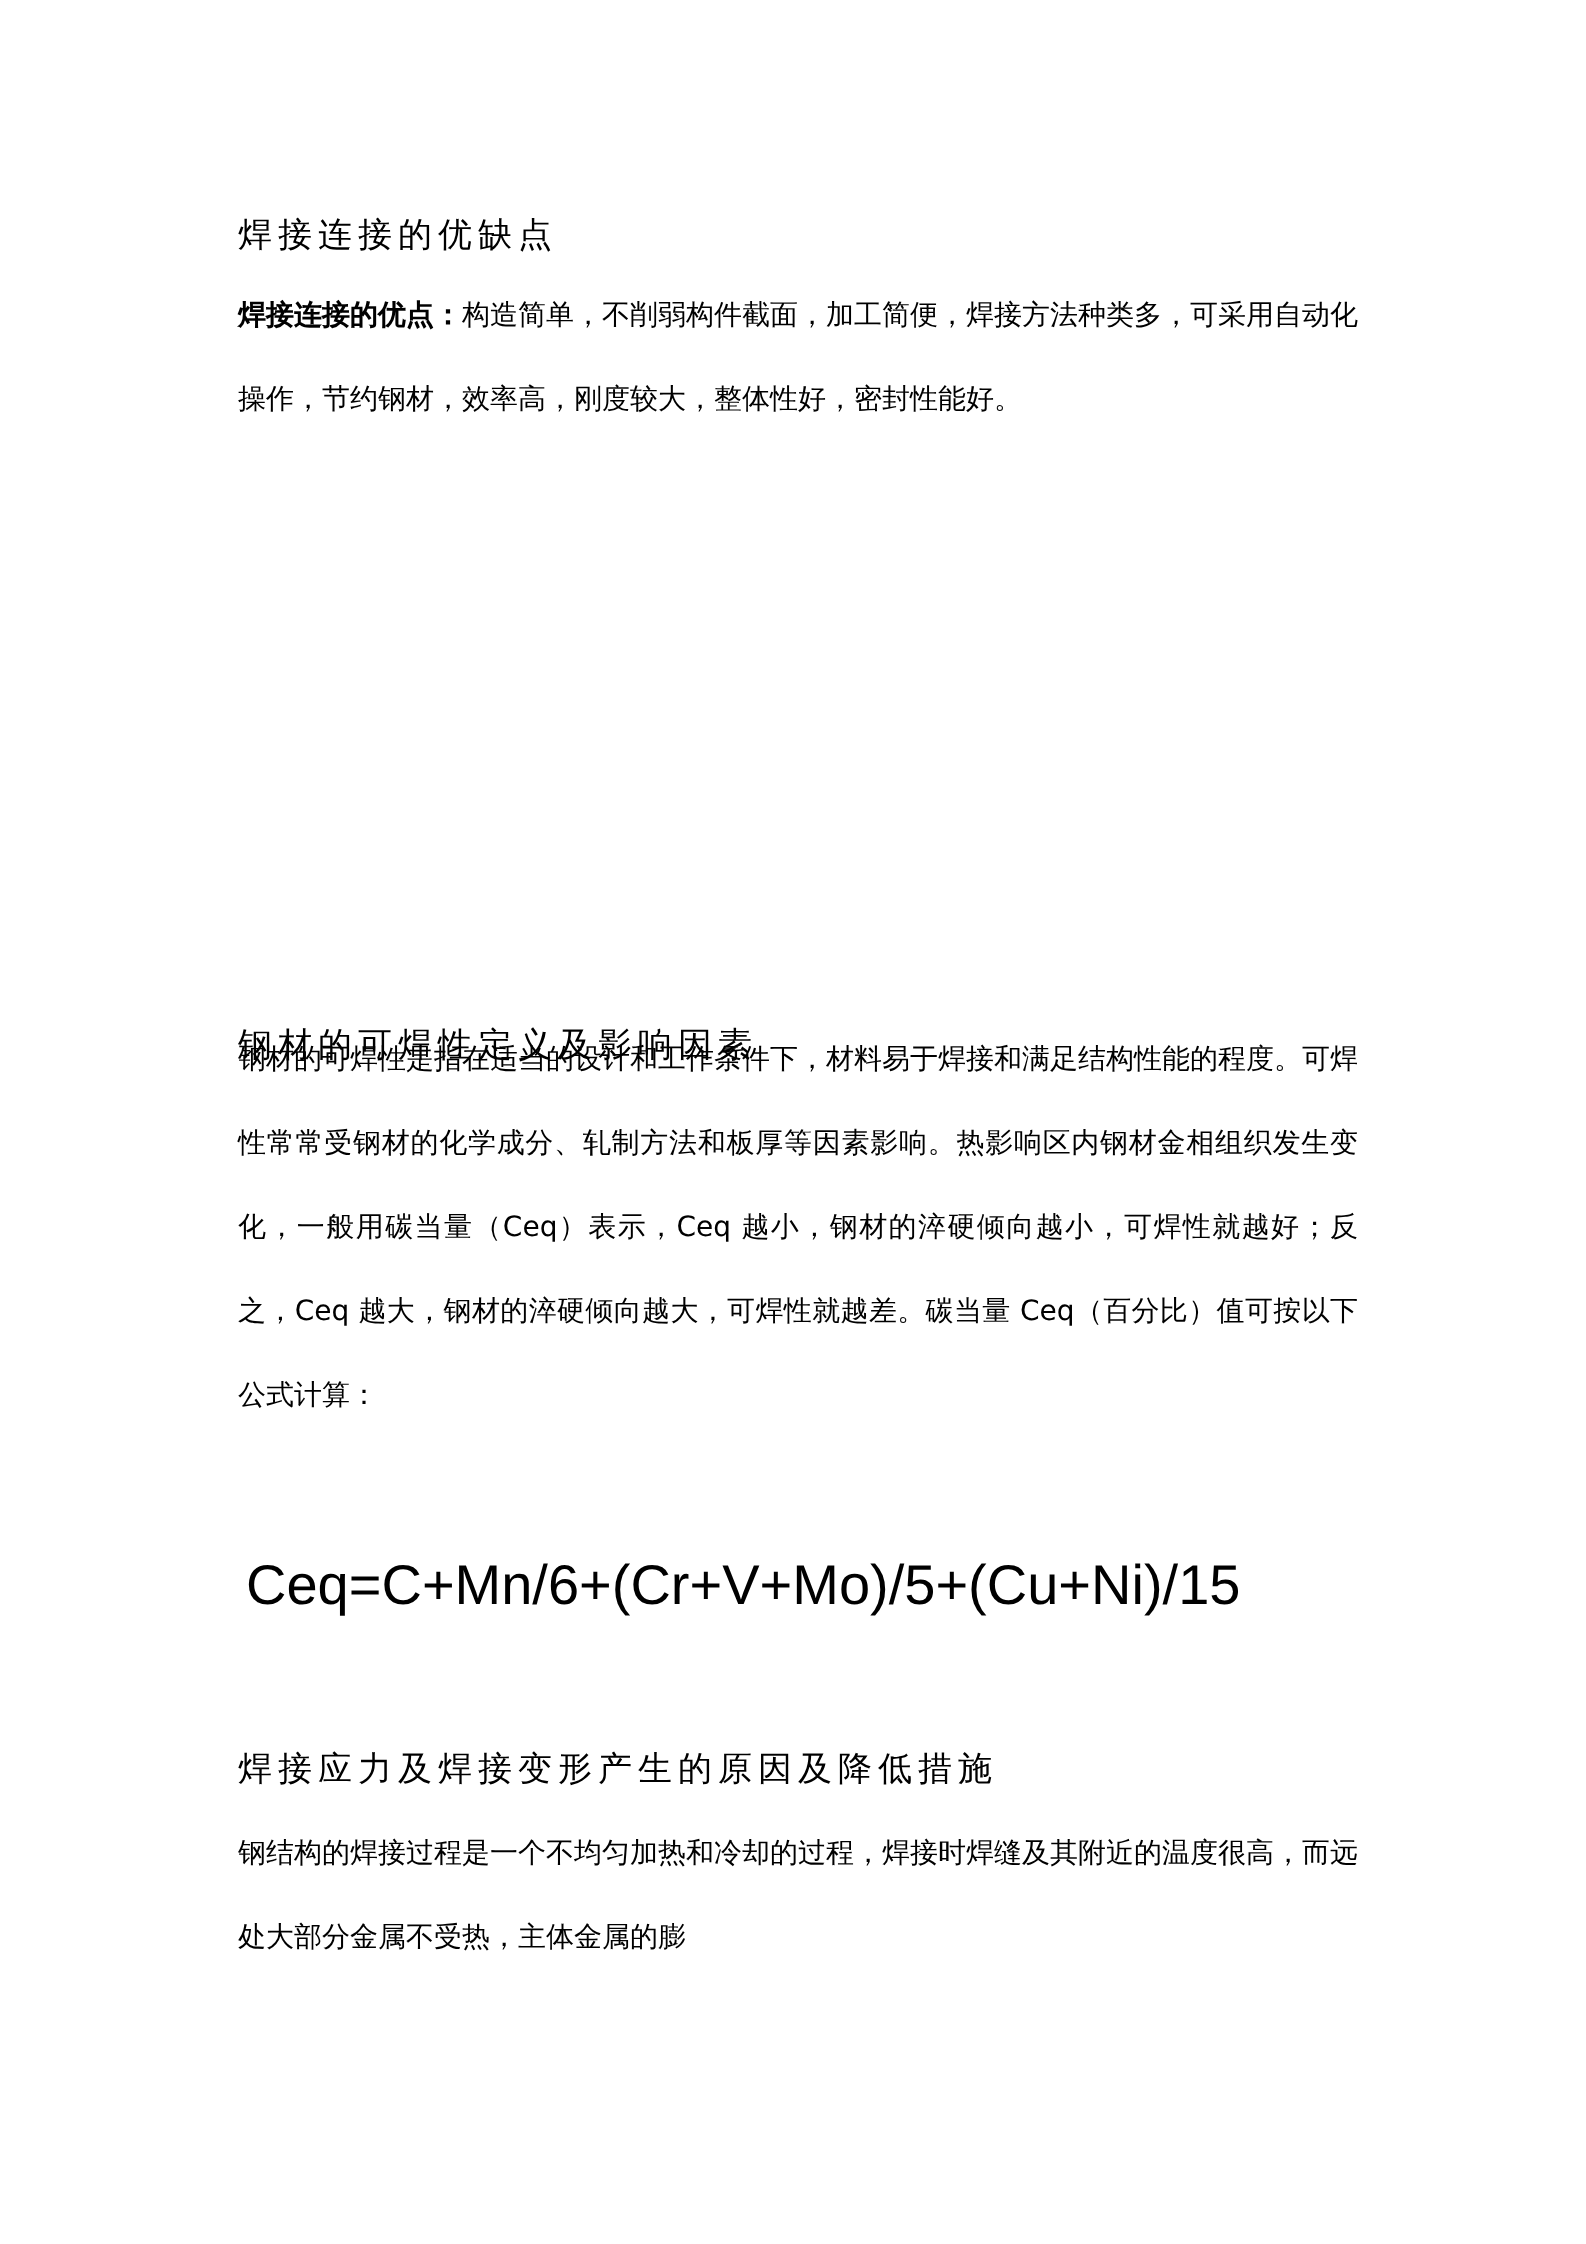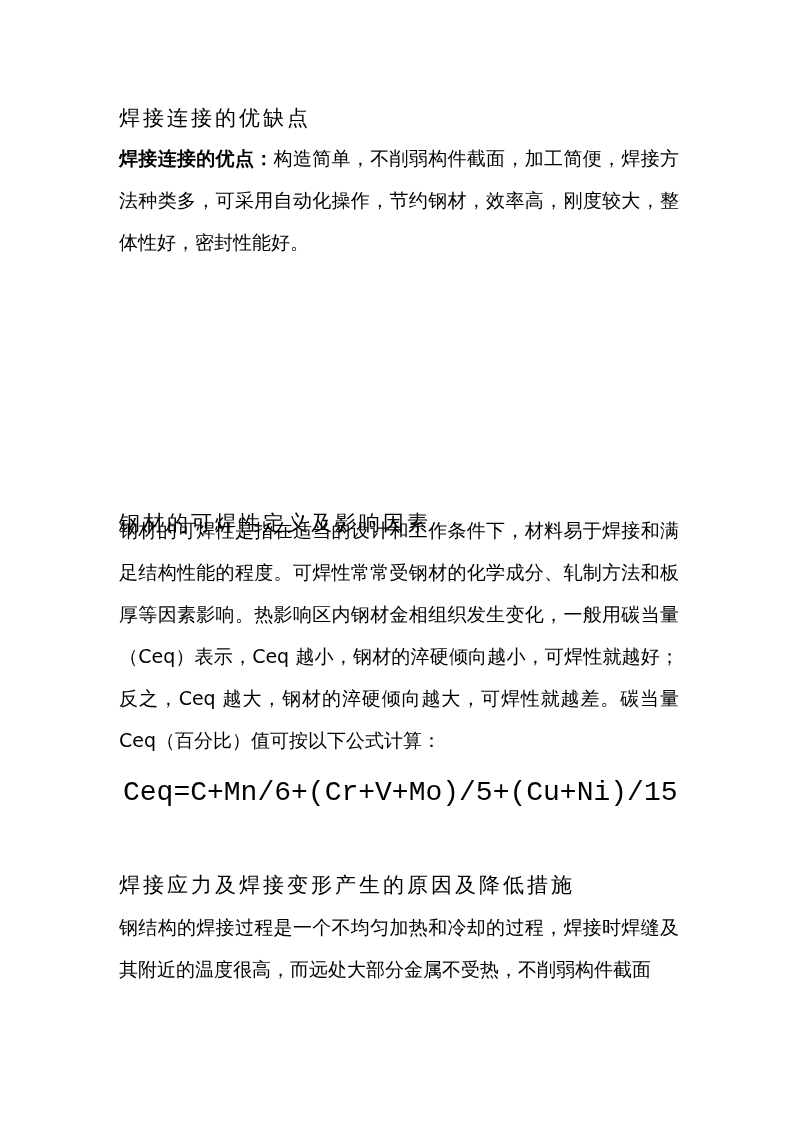--- a/index.html
+++ b/index.html
@@ -1,36 +1,36 @@
 <!DOCTYPE html>
 <html><head>
 <meta charset="utf-8">
 <style>
   html, body { margin: 0; padding: 0; background: #ffffff; }
   body { width: 793px; height: 1122px; position: relative; overflow: hidden;
          font-family: "DejaVu Sans", "Liberation Sans", sans-serif; color: #000; }
   .page { position: absolute; left: 0; top: 0; width: 793px; height: 1122px; background: #fff; }
-  .heading { position: absolute; left: 119px; font-size: 21px; letter-spacing: 3px; line-height: 22px; white-space: nowrap; }
-  .para { position: absolute; left: 119px; width: 560px; font-size: 19px; line-height: 42px; text-align: justify; }
+  .heading { position: absolute; left: 119px; font-size: 17px; letter-spacing: 3px; line-height: 22px; white-space: nowrap; }
+  .para { position: absolute; left: 119px; width: 560px; font-size: 14px; line-height: 42px; text-align: justify; }
   .para b { font-weight: bold; }
-  .formula { position: absolute; left: 123px; top: 775px; font-family: Liberation Mono, monospace; font-size: 28px; line-height: 36px; white-space: nowrap; }
+  .formula { position: absolute; left: 123px; top: 775px; font-family: Liberation Sans, sans-serif; font-size: 28px; line-height: 36px; white-space: nowrap; }
 </style>
 </head>
 <body>
 
 <div class="page">
 
   <div class="heading" style="top:107px;">焊接连接的优缺点</div>
 
   <div class="para" style="top:137px;"><b>焊接连接的优点：</b><span>构造简单，不削弱构件截面，加工简便，焊接方法种类多，可采用自动化操作，节约钢材，效率高，刚度较大，整体性好，密封性能好。</span></div>
 
 
   <div class="heading" style="top:479px;margin-top:33px;">钢材的可焊性定义及影响因素</div>
 
   <div class="para" style="top:509px;">钢材的可焊性是指在适当的设计和工作条件下，材料易于焊接和满足结构性能的程度。可焊性常常受钢材的化学成分、轧制方法和板厚等因素影响。热影响区内钢材金相组织发生变化，一般用碳当量（Ceq）表示，Ceq 越小，钢材的淬硬倾向越小，可焊性就越好；反之，Ceq 越大，钢材的淬硬倾向越大，可焊性就越差。碳当量 Ceq（百分比）值可按以下公式计算：</div>
 
   <div class="formula">Ceq=C+Mn/6+(Cr+V+Mo)/5+(Cu+Ni)/15</div>
 
   <div class="heading" style="top:874px;">焊接应力及焊接变形产生的原因及降低措施</div>
 
-  <div class="para" style="top:906px;">钢结构的焊接过程是一个不均匀加热和冷却的过程，焊接时焊缝及其附近的温度很高，而远处大部分金属不受热，不削弱构件截面</div>
+  <div class="para" style="top:906px;">钢结构的焊接过程是一个不均匀加热和冷却的过程，焊接时焊缝及其附近的温度很高，而远处大部分金属不受热，主体金属的膨</div>
 
 </div>
 
 </body></html>

